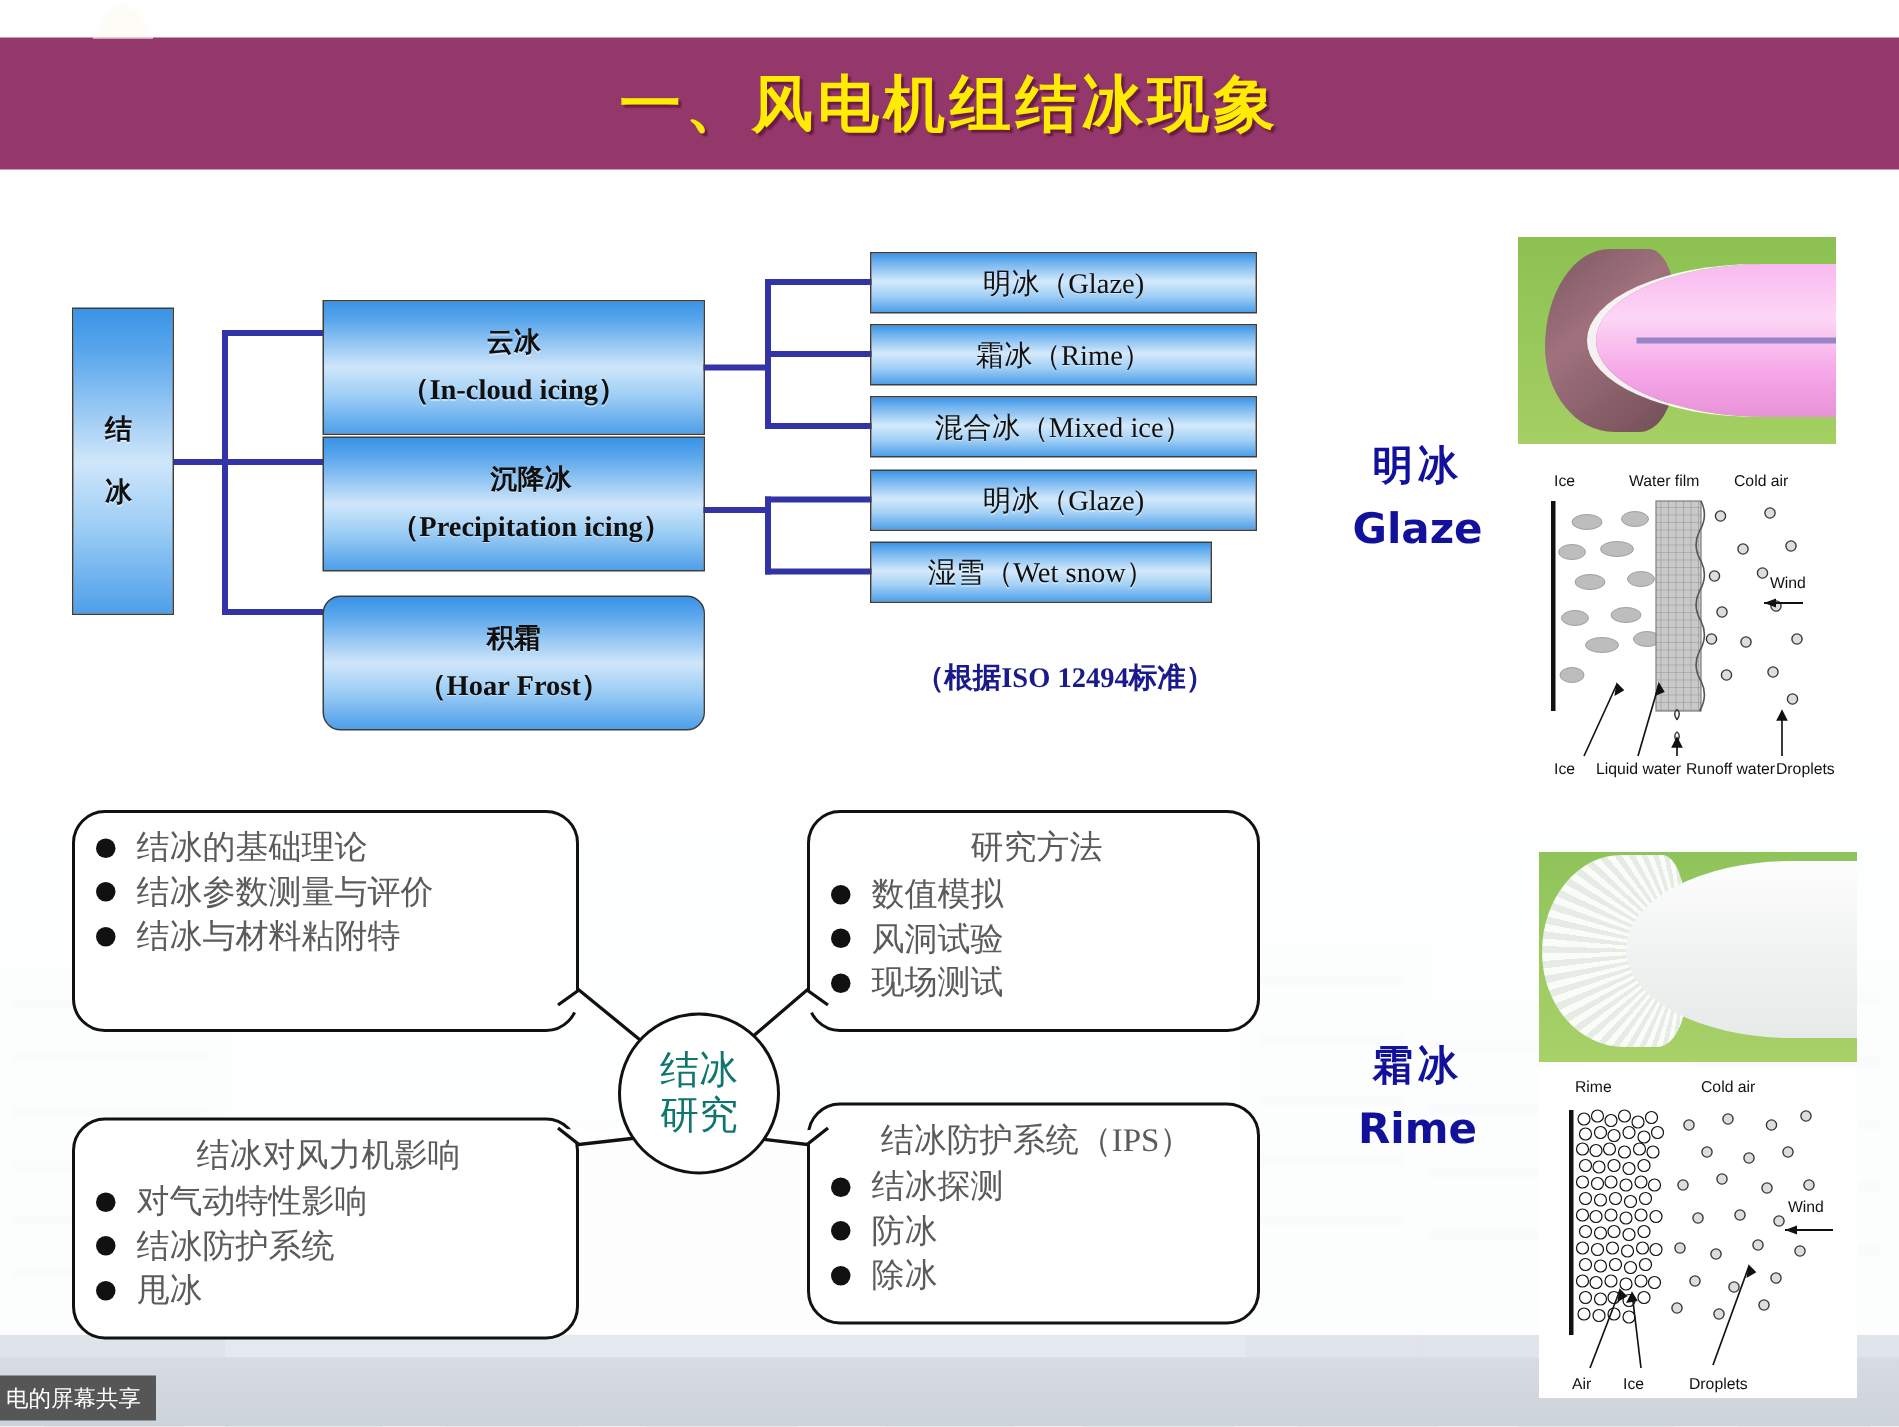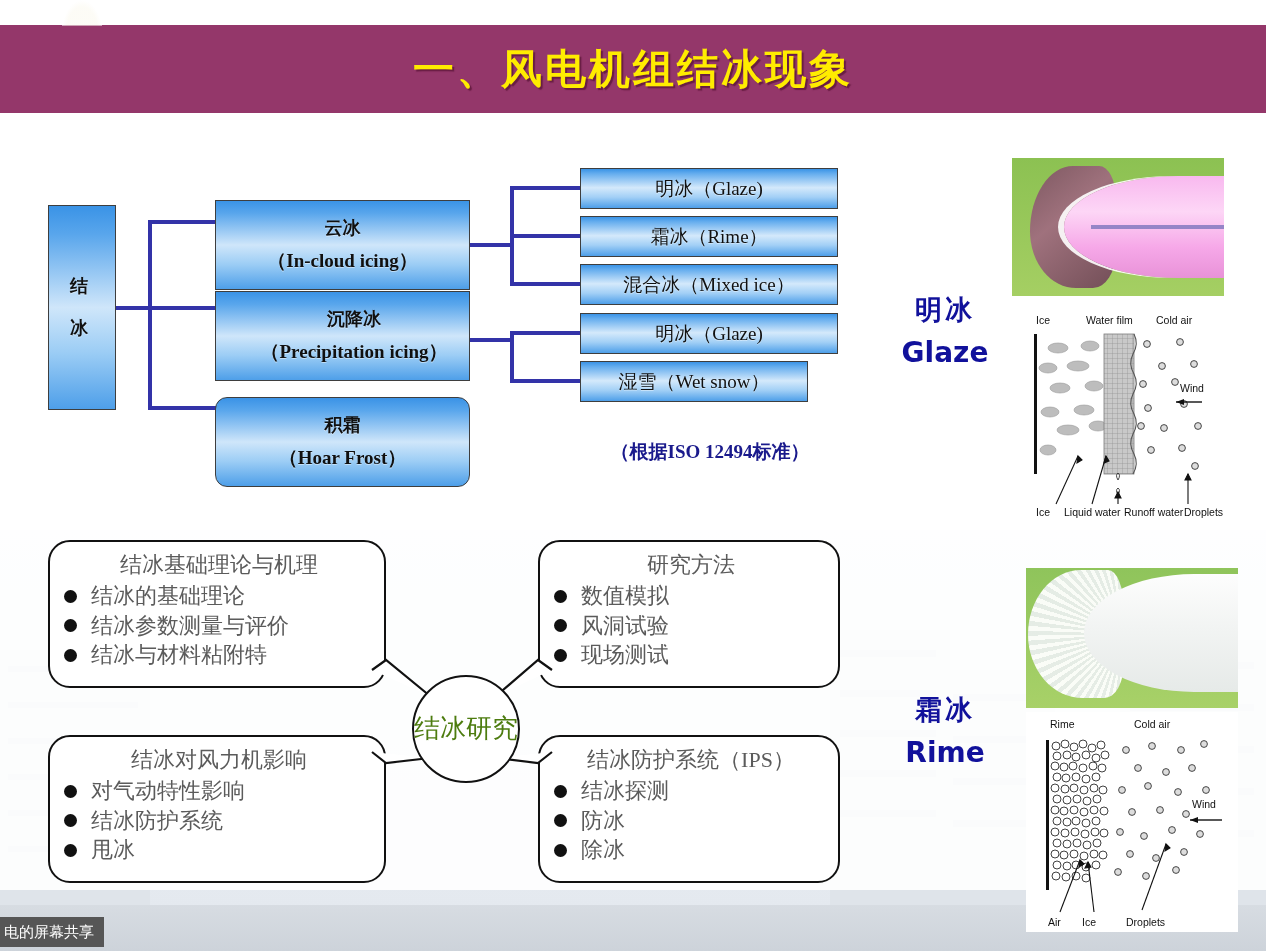--- a/index.html
+++ b/index.html
@@ -133,27 +133,27 @@
     display:flex;align-items:center;font-size:22px;color:#5b5b5b;
     line-height:1.3;margin:1px 0;
     font-family:"Liberation Serif","DejaVu Serif",serif;
   }
   .callout li .dot{
     width:13px;height:13px;border-radius:50%;background:#111;
     margin-right:14px;flex:0 0 13px;
   }
   #co-tl{left:48px;top:20px;width:338px;height:148px;}
   #co-tr{left:538px;top:20px;width:302px;height:148px;}
-  #co-bl{left:48px;top:215px;width:338px;height:148px;}
+  #co-bl{left:48px;top:225px;width:338px;height:148px;}
   #co-br{left:538px;top:215px;width:302px;height:148px;}
   #center-ellipse{
     position:absolute;left:412px;top:155px;width:104px;height:104px;
     border:2.5px solid #111;border-radius:50%;background:#fff;
-    display:flex;flex-direction:row;align-items:center;justify-content:center;
-    font-size:26px;color:#4d7c0f;line-height:1.15;
+    display:flex;flex-direction:column;align-items:center;justify-content:center;
+    font-size:26px;color:#0f766e;line-height:1.15;
     font-family:"Liberation Serif","DejaVu Serif",serif;z-index:3;
   }
   #spokes{position:absolute;left:0;top:0;width:900px;height:400px;z-index:2;}
 
   
   .side-label{
     position:absolute;text-align:center;color:#11119b;font-weight:bold;
     font-family:"DejaVu Sans","Liberation Sans",sans-serif;z-index:25;
   }
   #label-glaze{left:880px;top:292px;width:130px;}
@@ -313,21 +313,20 @@
 
   <svg id="spokes" viewBox="0 0 900 400">
 
     <path d="M372,150 L386,140 L430,176" fill="#fff" stroke="#111" stroke-width="2.2"></path>
     <path d="M552,150 L538,140 L496,176" fill="#fff" stroke="#111" stroke-width="2.2"></path>
     <path d="M372,232 L386,243 L430,238" fill="#fff" stroke="#111" stroke-width="2.2"></path>
     <path d="M552,232 L538,243 L496,238" fill="#fff" stroke="#111" stroke-width="2.2"></path>
   </svg>
 
   <div class="callout" id="co-tl">
-    <div class="title">结冰基础理论与机理</div>
     <ul>
       <li>
           <span class="dot"></span>
           <span>结冰的基础理论</span>
         </li>
       <li>
           <span class="dot"></span>
           <span>结冰参数测量与评价</span>
         </li>
       <li>

